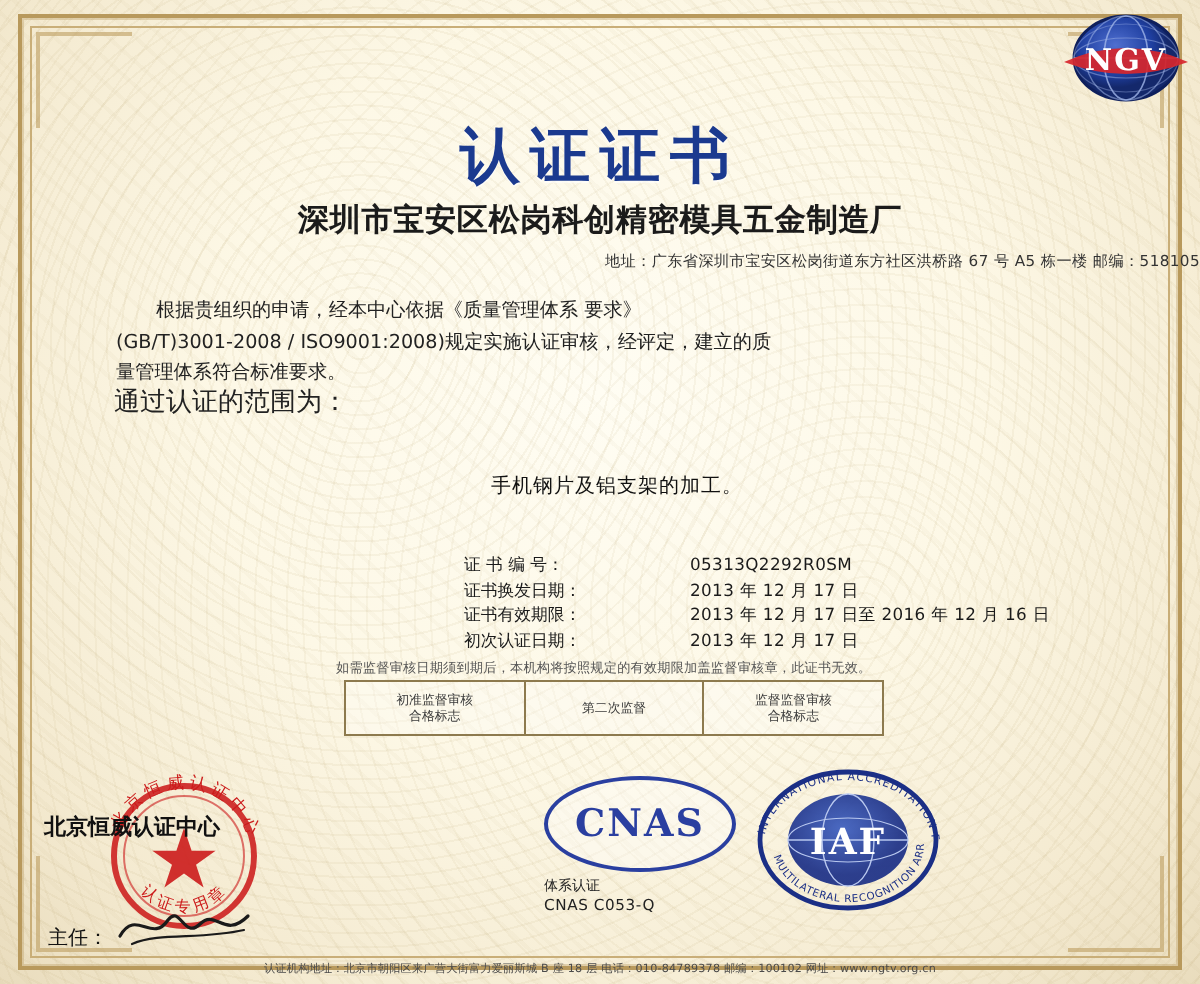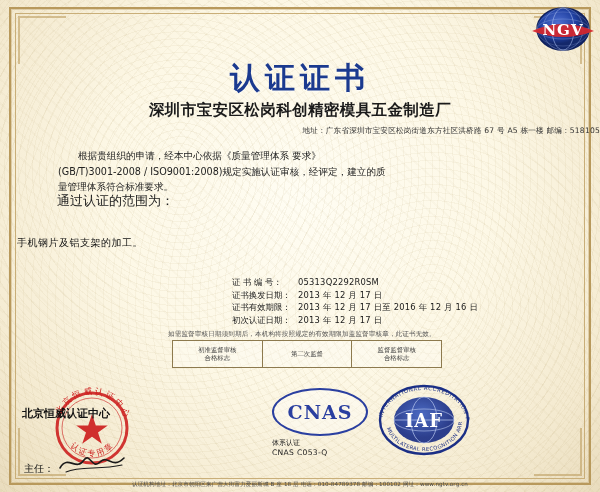--- a/index.html
+++ b/index.html
@@ -119,36 +119,37 @@
     left: 46px;
     top: 192px;
     font-size: 13px;
     color: #222;
     margin-left: 11px;
   }
   .scope-value {
     position: absolute;
     left: 0; right: 0;
     top: 236px;
+    text-align: center;
     font-size: 10px;
     color: #111;
     letter-spacing: .5px;
     padding-left: 17px;
   }
 
   
   .details {
     position: absolute;
     left: 232px;
     top: 276px;
     font-size: 8.4px;
     color: #1a1a1a;
     line-height: 12.6px;
   }
-  .details .row { display: flex; }
+  .details .row { display: flex; gap: 47px; }
   .details .k { width: 66px; white-space: nowrap; }
   .details .v { white-space: nowrap; letter-spacing: .2px; }
 
   .note {
     position: absolute;
     left: 168px;
     top: 330px;
     font-size: 6.6px;
     color: #555;
     letter-spacing: .1px;

